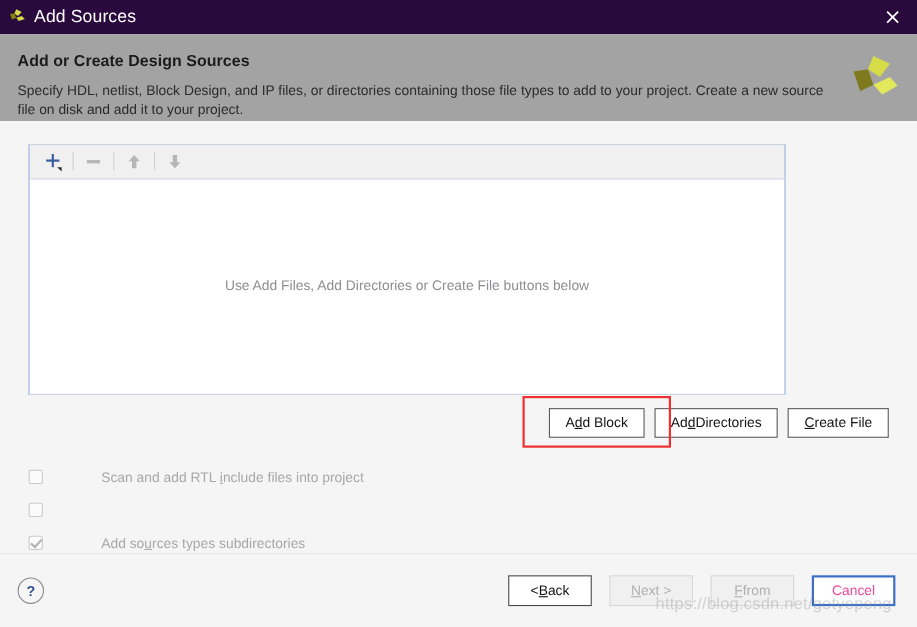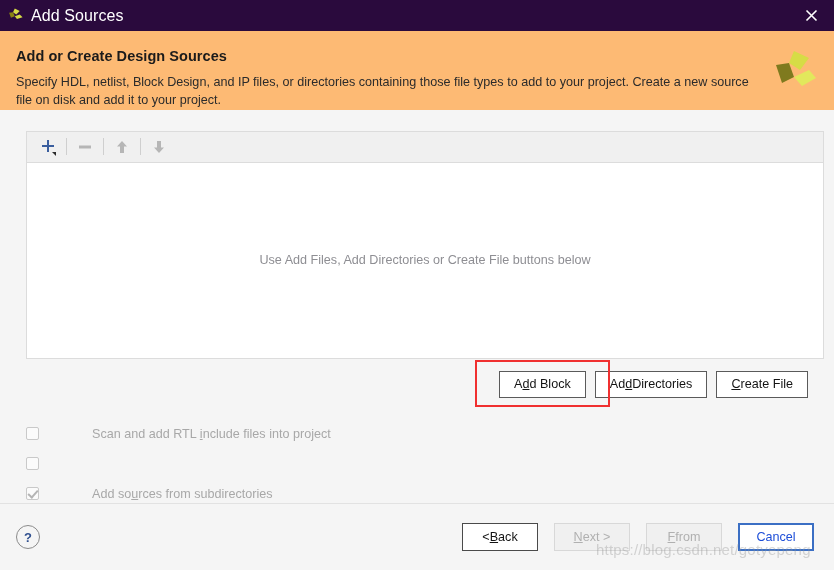--- a/index.html
+++ b/index.html
@@ -51,21 +51,21 @@
     font-size: 16px;
     line-height: 1;
     cursor: pointer;
   }
   .titlebar-close svg { display: block; }
 
   
   .header {
     position: relative;
     padding: 17px 20px 0 16px;
-    background: #fdba74;
+    background: #a3a3a3;
   }
   .header-title {
     font-size: 14.5px;
     font-weight: bold;
     color: #1b1b1b;
     margin: 0 0 9px 0;
     letter-spacing: 0.05px;
   }
   .header-desc {
     font-size: 12.6px;
@@ -82,21 +82,21 @@
     height: 46px;
   }
 
   
   .panel-wrap {
     padding: 21px 26px 0 26px;
   }
   .panel {
     border: 1px solid #dcdcdc;
     background: #3b82f6;
-    width: 798px;
+    width: 688px;
     height: 228px;
     display: flex;
     flex-direction: column;
     box-shadow: 0 0 0 1px #ffffff inset;
   }
   .panel-toolbar {
     height: 31px;
     background: #f0f0f0;
     border-bottom: 1px solid #dcdcdc;
     display: flex;
@@ -266,21 +266,21 @@
   }
   .nav-btn.disabled {
     background: #f0f0f0;
     border: 1px solid #d8d8d8;
     color: #b0b0b0;
     cursor: default;
   }
   .nav-btn.focused {
     border: 2px solid #3b6fc4;
     background: #ffffff;
-    color: #1d4ed8;
+    color: #ec4899;
   }
 
   
   .watermark {
     position: absolute;
     left: 596px;
     top: 541px;
     font-size: 15px;
     color: rgba(150,150,150,0.38);
     letter-spacing: 0.2px;
@@ -382,21 +382,21 @@
     <span class="cbox"></span>
     <span class="check-label"><span>Scan and add RTL </span><span class="mn">i</span><span>nclude files into project</span></span>
   </div>
 
   <div class="check-row">
     <span class="cbox"></span>
   </div>
 
   <div class="check-row">
     <span class="cbox checked"></span>
-    <span class="check-label"><span>Add so</span><span class="mn">u</span><span>rces from subdirectories</span></span>
+    <span class="check-label"><span>Add so</span><span class="mn">u</span><span>rces types subdirectories</span></span>
   </div>
 
 </div>
 
 <div class="footer-sep"></div>
 <div class="footer">
   <div class="help-btn">
       <span>?</span>
     </div>
   <div class="footer-spacer"></div>

